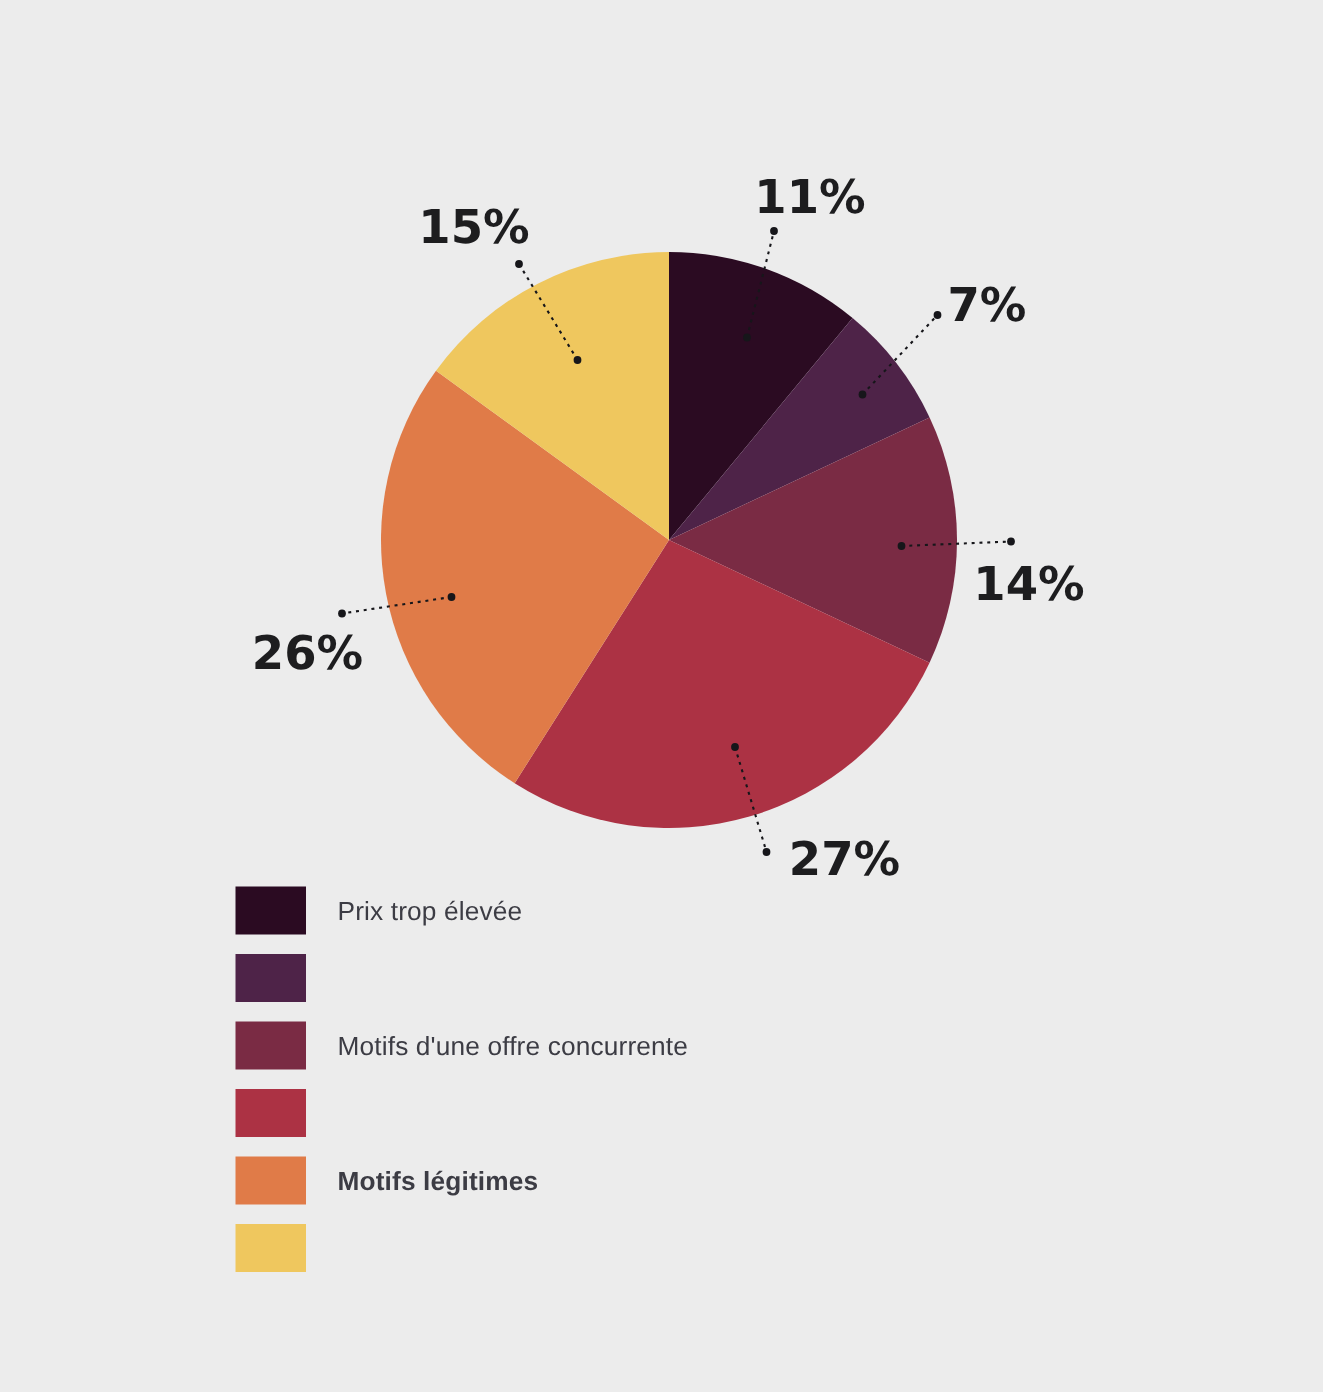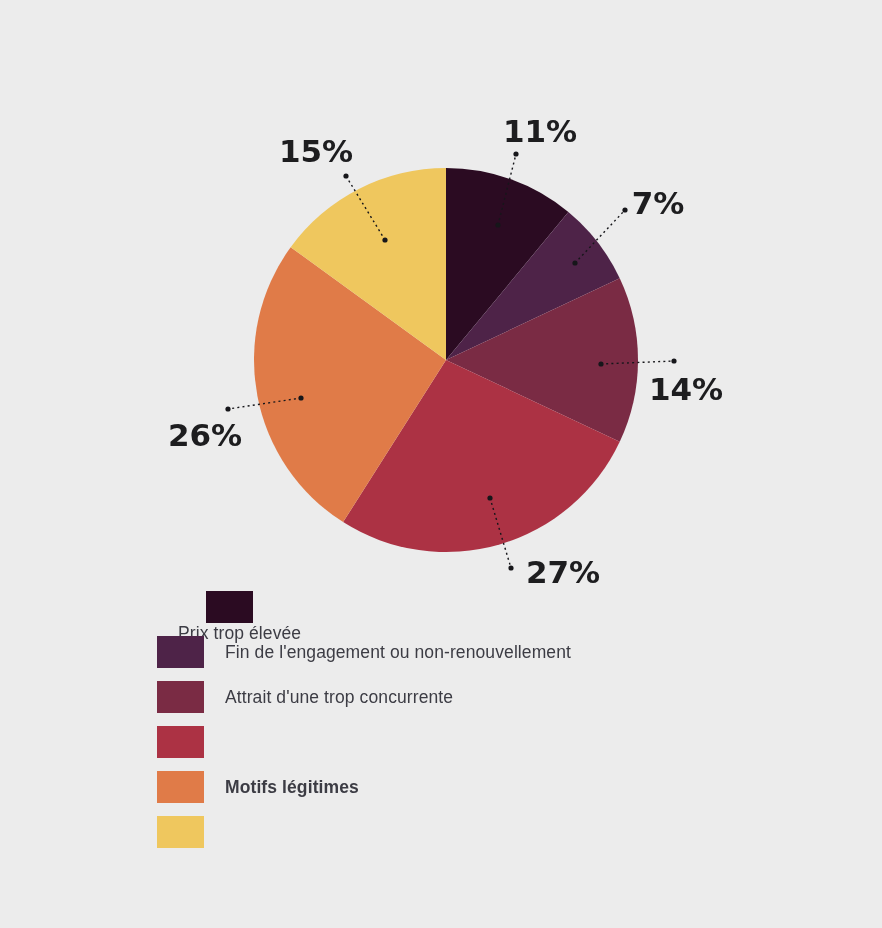--- a/index.html
+++ b/index.html
@@ -102,31 +102,30 @@
     <g id="labels-group">
         <text class="pct-label" x="540" y="142" text-anchor="middle">11%</text>
         <text class="pct-label" x="658" y="214" text-anchor="middle">7%</text>
         <text class="pct-label" x="686" y="400" text-anchor="middle">14%</text>
         <text class="pct-label" x="563" y="583" text-anchor="middle">27%</text>
         <text class="pct-label" x="205" y="446" text-anchor="middle">26%</text>
         <text class="pct-label" x="316" y="162" text-anchor="middle">15%</text>
       </g>
   </svg>
   <div id="legend">
-      <div class="legend-row" style="left: 157px; top: 591px; flex-direction: column;">
+      <div class="legend-row" style="left: 157px; top: 591px;">
         <span class="legend-swatch" style="background: rgb(43, 11, 34);"></span>
         <span class="legend-label">Prix trop élevée</span>
       </div>
       <div class="legend-row" style="left: 157px; top: 636px;">
         <span class="legend-swatch" style="background: rgb(78, 35, 72);"></span>
-        <span class="legend-label">Fin de l'engagement ou non-renouvellement</span>
       </div>
       <div class="legend-row" style="left: 157px; top: 681px;">
         <span class="legend-swatch" style="background: rgb(122, 43, 68);"></span>
-        <span class="legend-label">Attrait d'une trop concurrente</span>
+        <span class="legend-label">Motifs d'une offre concurrente</span>
       </div>
       <div class="legend-row" style="left: 157px; top: 726px;">
         <span class="legend-swatch" style="background: rgb(172, 50, 68);"></span>
       </div>
       <div class="legend-row" style="left: 157px; top: 771px; font-weight: bold;">
         <span class="legend-swatch" style="background: rgb(224, 123, 72);"></span>
         <span class="legend-label">Motifs légitimes</span>
       </div>
       <div class="legend-row" style="left: 157px; top: 816px;">
         <span class="legend-swatch" style="background: rgb(239, 199, 94);"></span>

